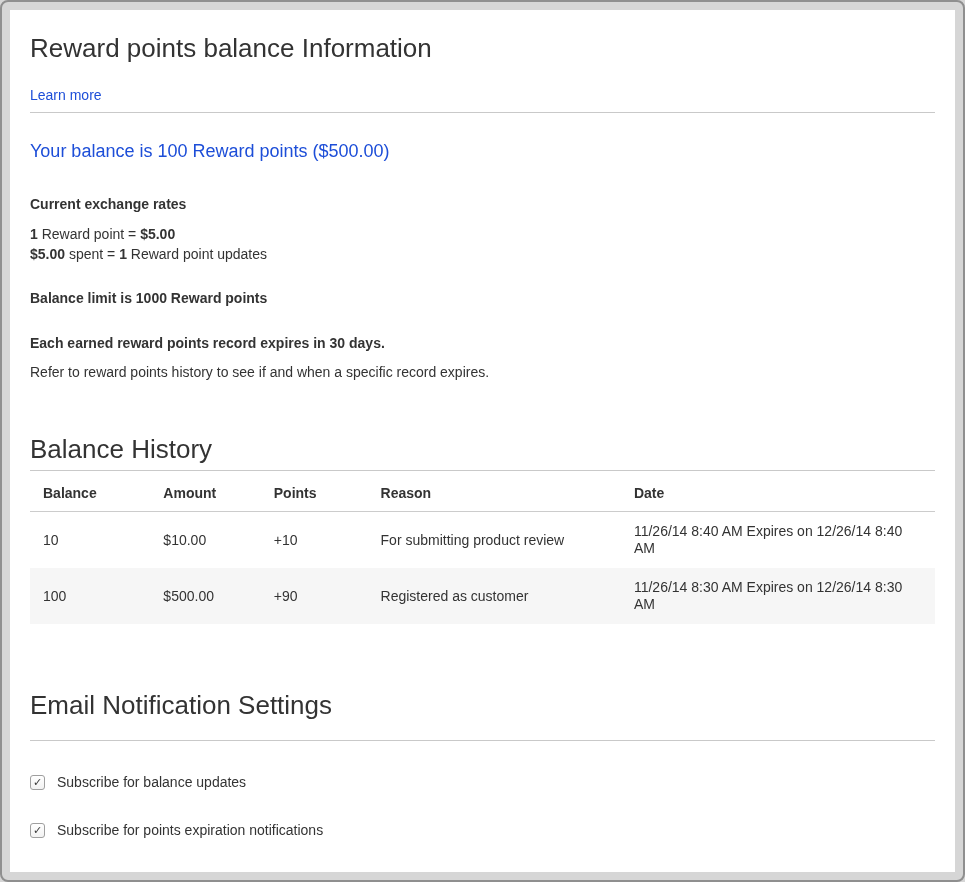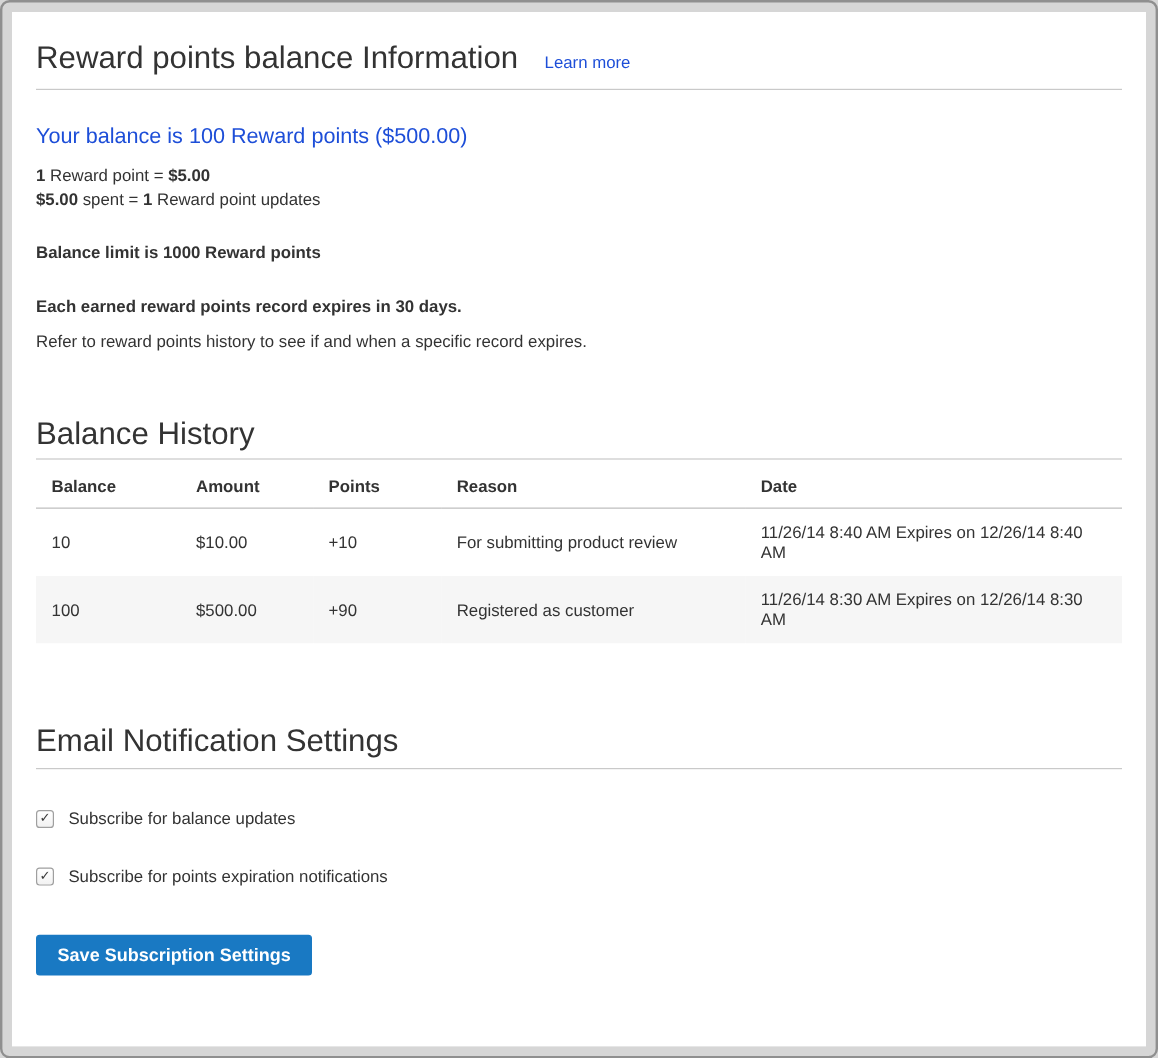--- a/index.html
+++ b/index.html
@@ -25,20 +25,21 @@
     padding: 22px 20px 24px 20px;
     overflow: hidden;
   }
   
   .page-header {
     display: flex;
     align-items: baseline;
     gap: 22px;
     padding-bottom: 9px;
     border-bottom: 1px solid #c9c9c9;
+    flex-direction: column;
   }
   .page-title {
     font-size: 26px;
     font-weight: 300;
     color: #333;
     line-height: 33px;
   }
   .learn-more {
     font-size: 14px;
     color: #1d4ed8;
@@ -89,21 +90,21 @@
   
   .section-heading {
     font-size: 26px;
     font-weight: 300;
     color: #333;
     line-height: 32px;
     padding-bottom: 5px;
     border-bottom: 1px solid #c9c9c9;
   }
   .history-heading { margin-top: 52px; }
-  .notif-heading { margin-top: 65px; padding-bottom: 7px; }
+  .notif-heading { margin-top: 65px; padding-bottom: 19px; }
   
   table.history {
     width: 100%;
     border-collapse: collapse;
     font-size: 14px;
     table-layout: fixed;
   }
   table.history th {
     text-align: left;
     font-weight: bold;
@@ -177,20 +178,21 @@
   
   <div class="page-header">
     <span class="page-title">Reward points balance Information</span>
     <a class="learn-more">Learn more</a>
   </div>
 
   
   <div class="balance-summary">Your balance is 100 Reward points ($500.00)</div>
 
   
+  <div class="subheading">Current exchange rates</div>
   <div class="rates">
     <div><b>1</b><span> Reward point = </span><b>$5.00</b></div>
     <div><b>$5.00</b><span> spent = </span><b>1</b><span> Reward point updates</span></div>
   </div>
 
   
   <div class="balance-limit">Balance limit is 1000 Reward points</div>
   <div class="expiration">Each earned reward points record expires in 30 days.</div>
   <div class="expiration-note">Refer to reward points history to see if and when a specific record expires.</div>
 

